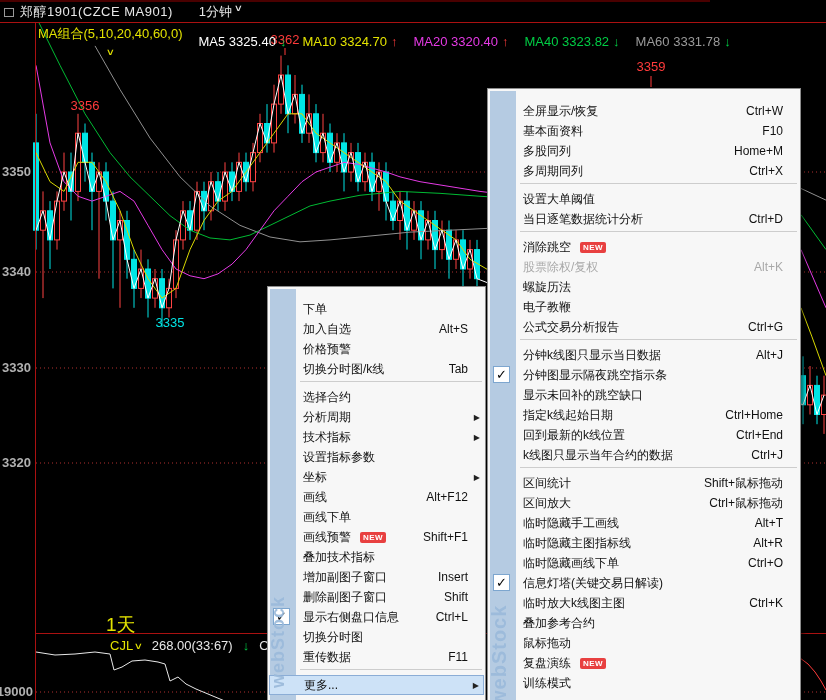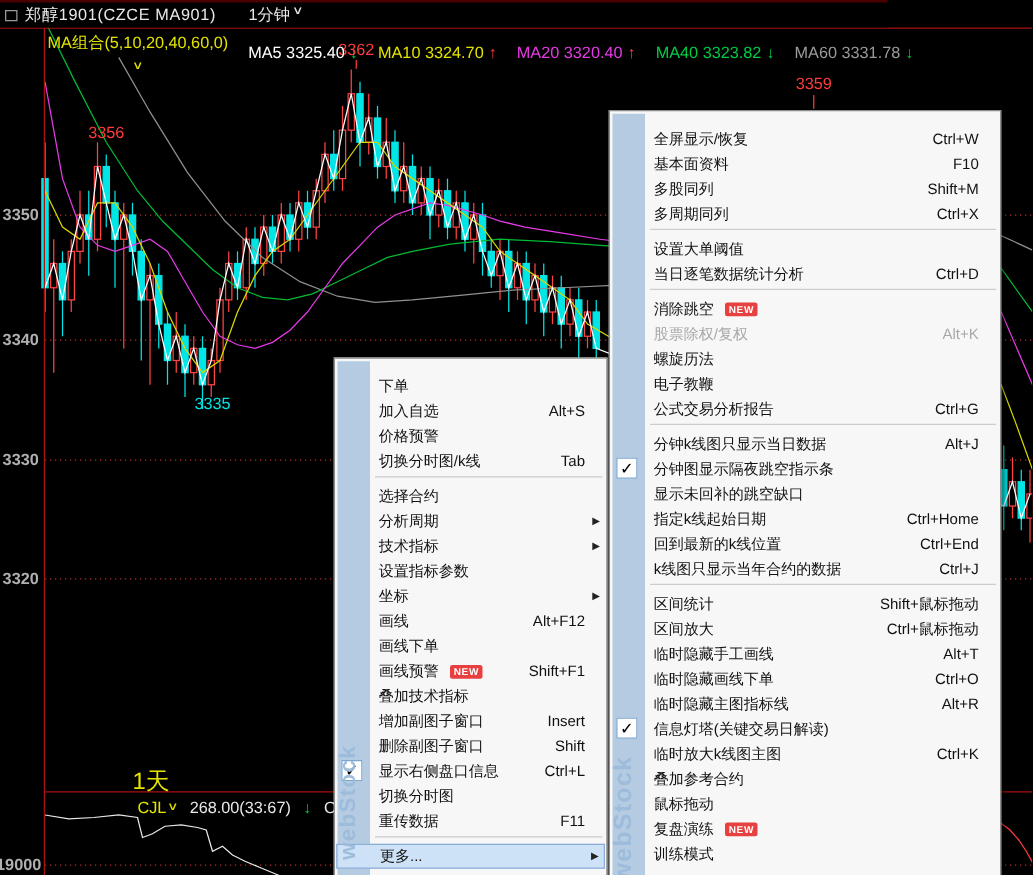--- a/index.html
+++ b/index.html
@@ -335,21 +335,21 @@
   <div class="mrow">
         <span class="lbl">全屏显示/恢复</span>
         <span class="sc">Ctrl+W</span>
       </div>
       <div class="mrow">
         <span class="lbl">基本面资料</span>
         <span class="sc">F10</span>
       </div>
       <div class="mrow">
         <span class="lbl">多股同列</span>
-        <span class="sc">Shift+M</span>
+        <span class="sc">Home+M</span>
       </div>
       <div class="mrow">
         <span class="lbl">多周期同列</span>
         <span class="sc">Ctrl+X</span>
       </div>
       <div class="msep"></div>
       <div class="mrow">
         <span class="lbl">设置大单阈值</span>
       </div>
       <div class="mrow">
@@ -406,28 +406,28 @@
       </div>
       <div class="mrow">
         <span class="lbl">区间放大</span>
         <span class="sc">Ctrl+鼠标拖动</span>
       </div>
       <div class="mrow">
         <span class="lbl">临时隐藏手工画线</span>
         <span class="sc">Alt+T</span>
       </div>
       <div class="mrow">
+        <span class="lbl">临时隐藏主图指标线</span>
+        <span class="sc">Alt+R</span>
+      </div>
+      <div class="mrow">
         <span class="lbl">临时隐藏画线下单</span>
         <span class="sc">Ctrl+O</span>
       </div>
       <div class="mrow">
-        <span class="lbl">临时隐藏主图指标线</span>
-        <span class="sc">Alt+R</span>
-      </div>
-      <div class="mrow">
         <span class="chk">✓</span>
         <span class="lbl">信息灯塔(关键交易日解读)</span>
       </div>
       <div class="mrow">
         <span class="lbl">临时放大k线图主图</span>
         <span class="sc">Ctrl+K</span>
       </div>
       <div class="mrow">
         <span class="lbl">叠加参考合约</span>
       </div>

